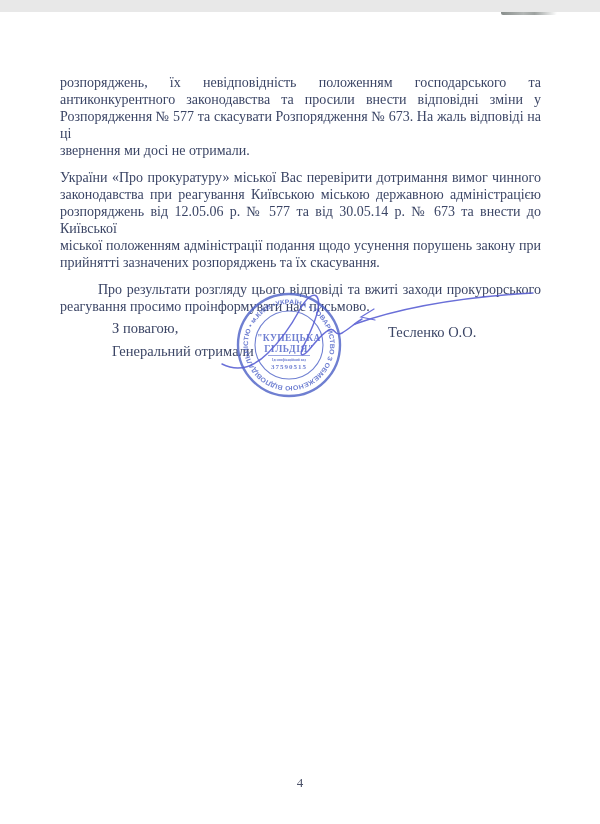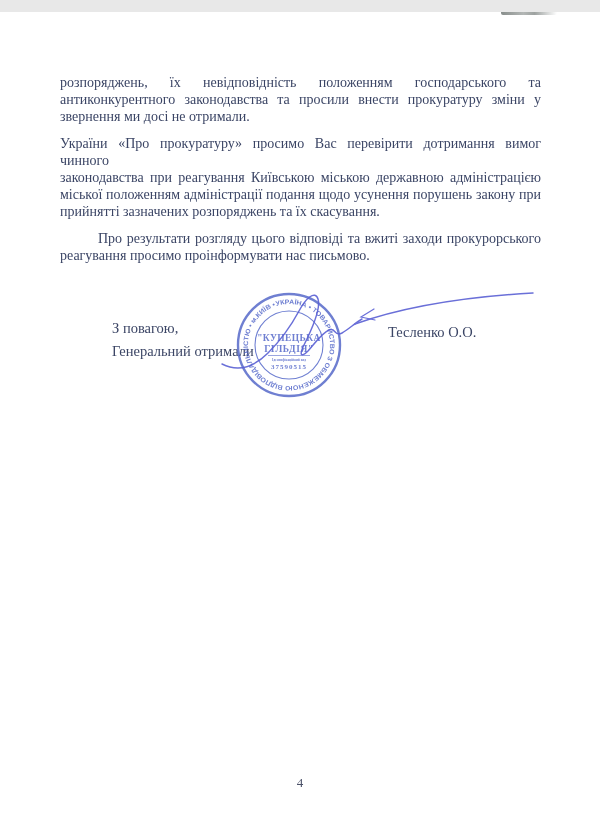--- a/index.html
+++ b/index.html
@@ -58,26 +58,28 @@
 </head>
 <body>
 
 <div class="page">
 
   <div class="scan-smudge"></div>
 
   <div class="letter-body">
       <div class="para">
         <div class="line">розпоряджень, їх невідповідність положенням господарського та</div>
-        <div class="line">антиконкурентного законодавства та просили внести прокуратуру зміни у</div>
+        <div class="line">антиконкурентного законодавства та просили внести відповідні зміни у</div>
+        <div class="line">Розпорядження № 577 та скасувати Розпорядження № 673. На жаль відповіді на ці</div>
         <div class="line last">звернення ми досі не отримали.</div>
       </div>
       <div class="para">
-        <div class="line">України «Про прокуратуру» просимо Вас перевірити дотримання вимог чинного</div>
+        <div class="line">України «Про прокуратуру» міської Вас перевірити дотримання вимог чинного</div>
         <div class="line">законодавства при реагування Київською міською державною адміністрацією</div>
+        <div class="line">розпоряджень від 12.05.06 р. № 577 та від 30.05.14 р. № 673 та внести до Київської</div>
         <div class="line">міської положенням адміністрації подання щодо усунення порушень закону при</div>
         <div class="line last">прийнятті зазначених розпоряджень та їх скасування.</div>
       </div>
       <div class="para">
         <div class="line indent">Про результати розгляду цього відповіді та вжиті заходи прокурорського</div>
         <div class="line last">реагування просимо проінформувати нас письмово.</div>
       </div>
     </div>
 
   <div class="closing">

